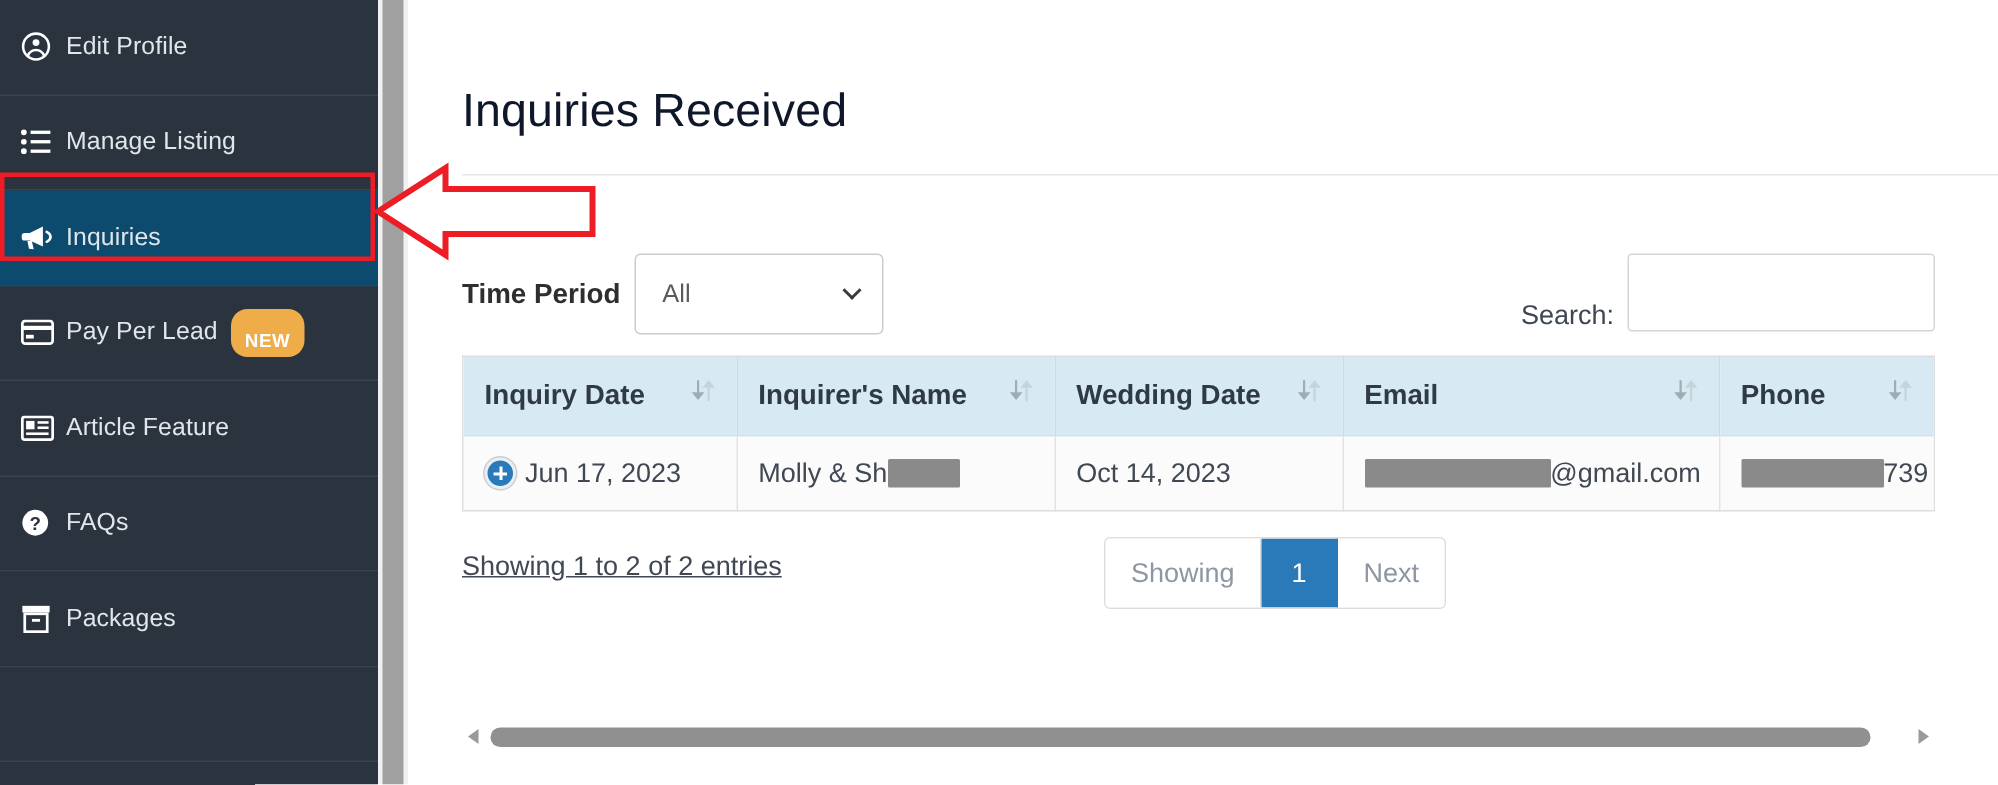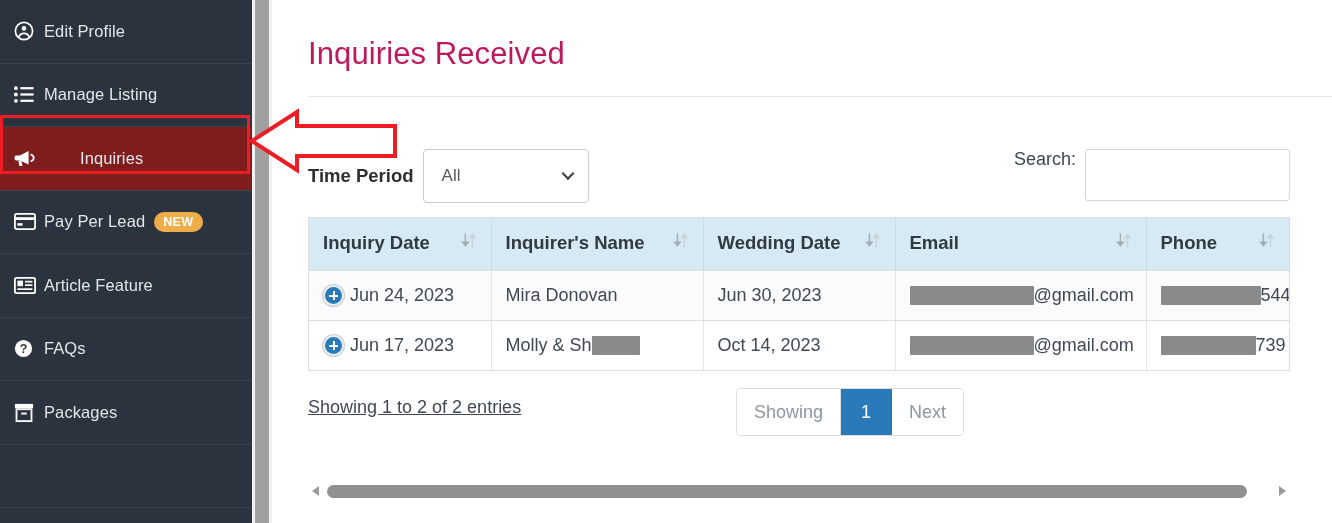--- a/index.html
+++ b/index.html
@@ -29,36 +29,36 @@
     padding-left: 14px;
     border-bottom: 1px solid #3a424d;
     color: #e2e6ea;
     font-size: 16.5px;
     letter-spacing: .1px;
     cursor: pointer;
     position: relative;
     background: #2b333e;
   }
   .nav-item.first { border-top: none; }
-  .nav-item.active { background: #7f1d1d; gap: 36px; }
+  .nav-item.active { background: #0c4a6e; }
   .nav-ico {
     width: 30px; min-width: 30px;
     display: flex; align-items: center; justify-content: flex-start;
     color: #ffffff;
   }
   .nav-ico svg { display: block; }
   .nav-label { white-space: nowrap; }
   .badge-new {
     display: inline-block;
     margin-left: 9px;
     background: #efad4a;
     color: #ffffff;
     font-size: 12.5px;
     font-weight: bold;
-    padding: 4px 9px 4px;
+    padding: 15px 9px 4px;
     border-radius: 11px;
     letter-spacing: .4px;
     line-height: 1;
     vertical-align: middle;
   }
   
   #active-outline {
     position: absolute;
     left: 0; top: 114.5px;
     width: 250px; height: 59px;
@@ -86,24 +86,24 @@
   #main {
     flex: 1;
     height: 523px;
     background: #ffffff;
     position: relative;
     overflow: hidden;
     padding-left: 36px;
   }
   #page-title {
     font-size: 31px;
-    color: #be185d;
+    color: #0f172a;
     font-weight: normal;
     margin: 0;
-    padding-top: 36px;
+    padding-top: 56px;
     letter-spacing: .1px;
   }
   #title-rule {
     height: 1px;
     background: #e6e6e6;
     margin-top: 24px;
     margin-right: 0;
     width: 1024px;
   }
 
@@ -151,21 +151,21 @@
     position: absolute;
     width: 9px; height: 2px;
     background: #3b3b3b;
     top: 3px;
   }
   .chev:before { left: 0; transform: rotate(45deg); }
   .chev:after  { left: 5px; transform: rotate(-45deg); }
 
   #search-group {
     display: flex;
-    align-items: flex-start;
+    align-items: flex-end;
     position: absolute;
     right: 0; top: 0;
   }
   #search-label {
     font-size: 18px;
     color: #3d4652;
     margin-right: 9px;
     white-space: nowrap;
   }
   #search-input {
@@ -532,40 +532,20 @@
                       <path d="M4.4 1.5v11M4.4 13.5l-2.7-3.3h5.4z" fill="#9aa7ad" stroke="#9aa7ad" stroke-width="1.5"></path>
                       <path d="M11.4 15.5v-11M11.4 2.5l2.7 3.3H8.7z" fill="#c5d2d8" stroke="#c5d2d8" stroke-width="1.5"></path>
                     </svg>
                 </span>
               </div>
             </th>
           </tr>
         </thead>
         <tbody>
 
-          <tr>
-            <td>
-              <span class="date-cell">
-                <span class="expand-ico"></span>
-                <span>Jun 24, 2023</span>
-              </span>
-            </td>
-            <td>
-              <span>Mira Donovan</span>
-            </td>
-            <td>
-              <span>Jun 30, 2023</span>
-            </td>
-            <td>
-              <span class="redact" style="width: 124px;"></span><span>@gmail.com</span>
-            </td>
-            <td>
-              <span class="redact" style="width: 100px;"></span><span>544</span>
-            </td>
-          </tr>
 
           <tr>
             <td>
               <span class="date-cell">
                 <span class="expand-ico"></span>
                 <span>Jun 17, 2023</span>
               </span>
             </td>
             <td>
               <span>Molly &amp; Sh</span><span class="redact" style="width: 48px;"></span>

